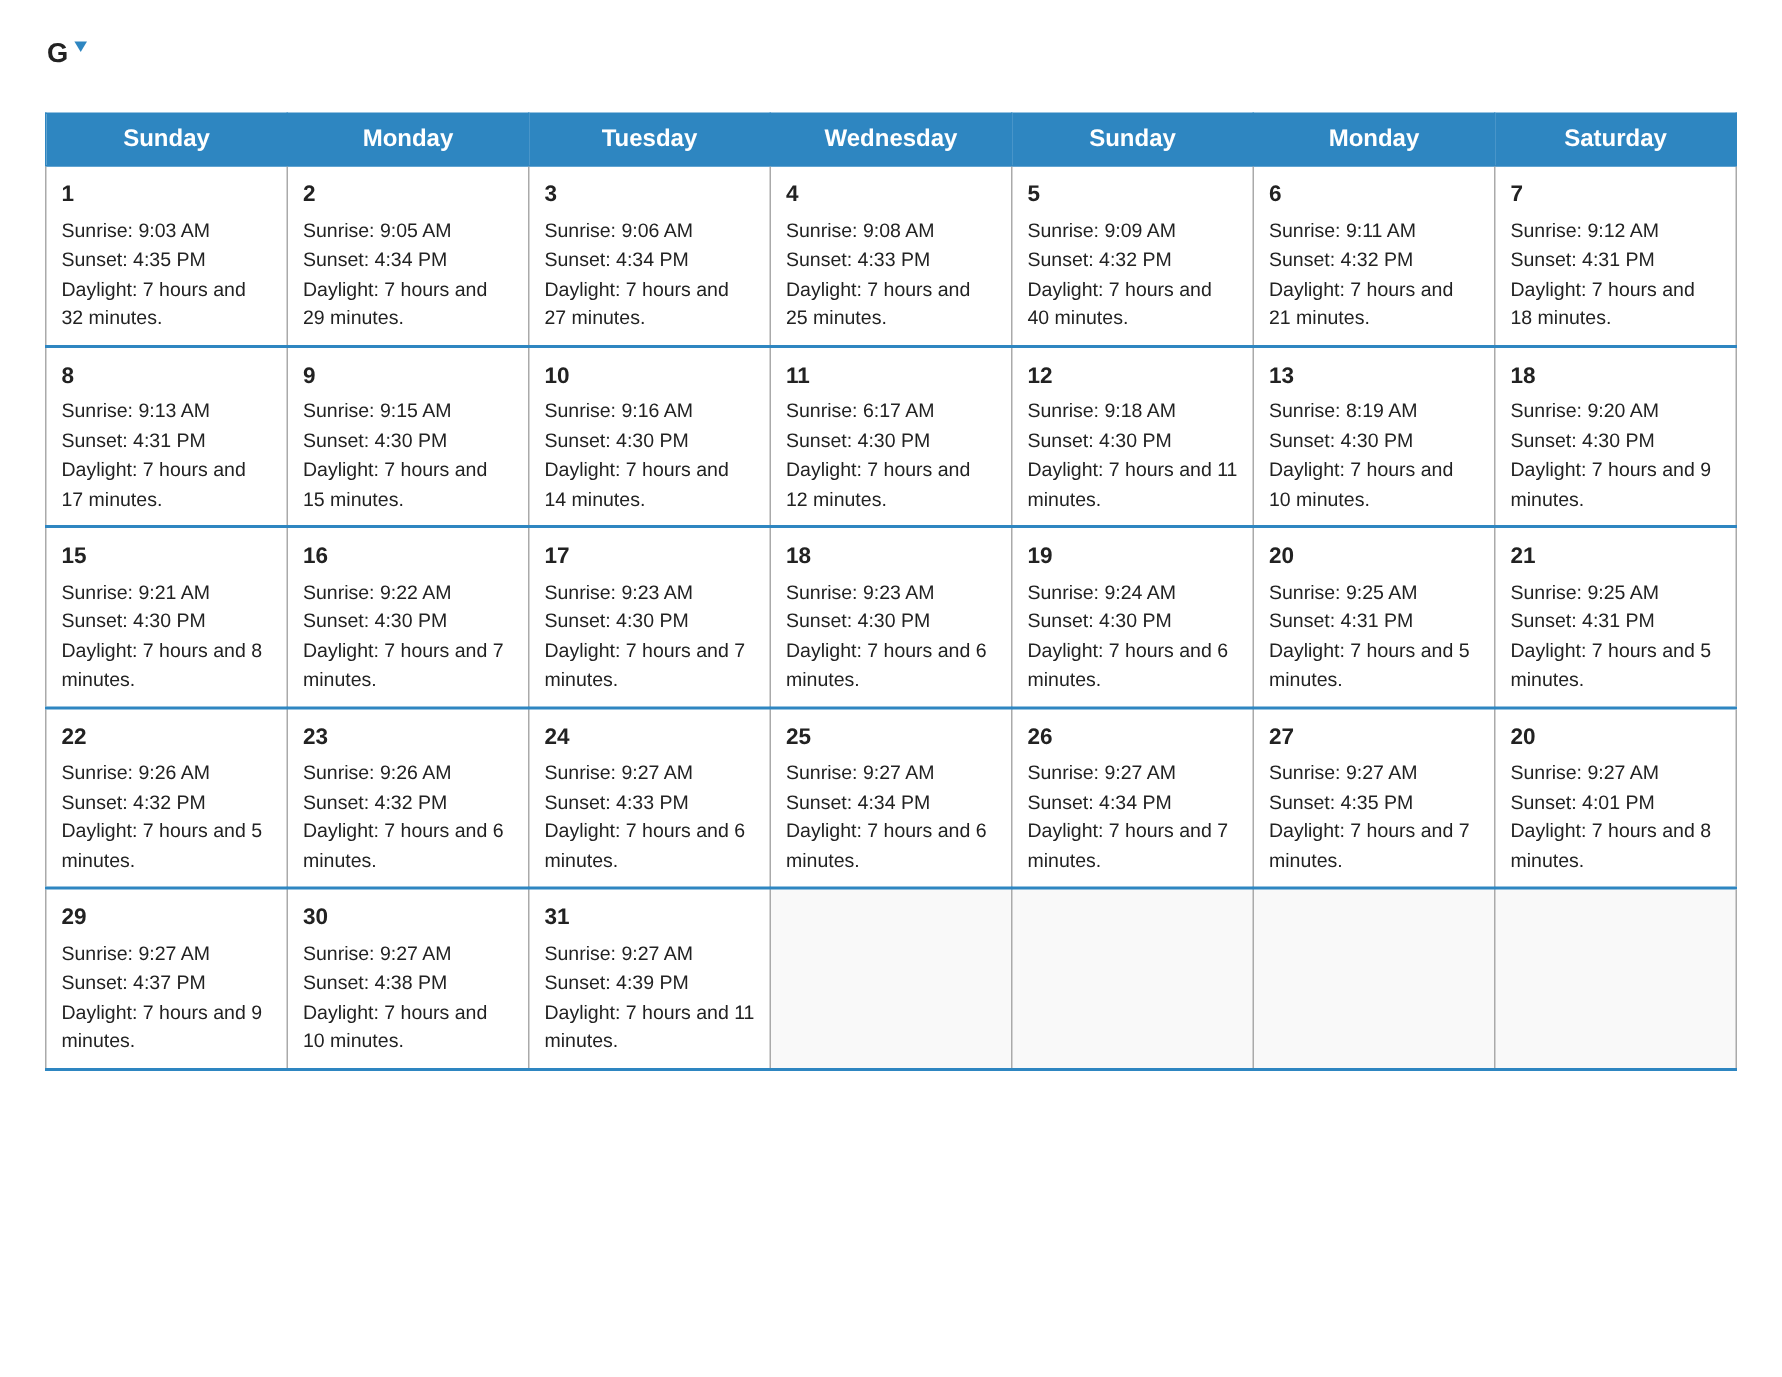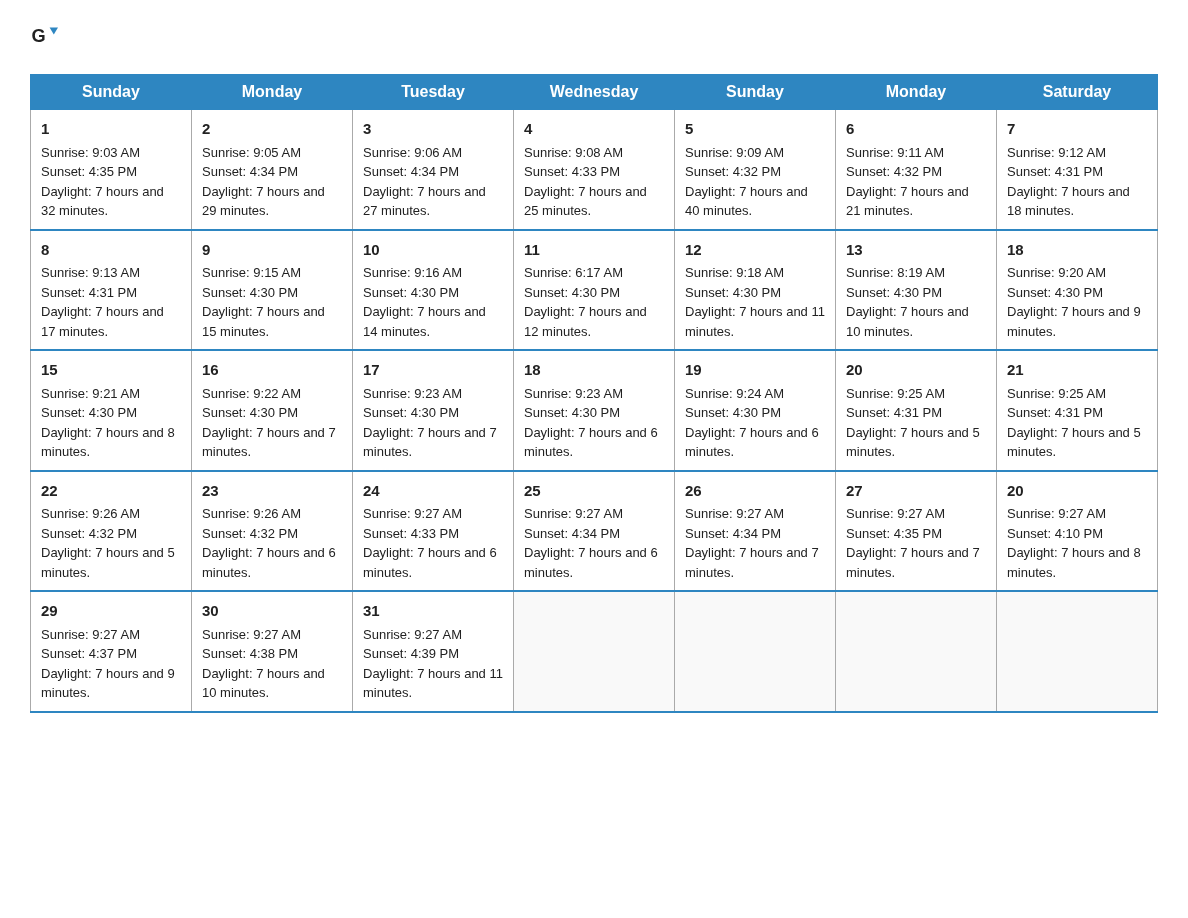--- a/index.html
+++ b/index.html
@@ -140,21 +140,21 @@
         <td><span class="day-num">20</span><span>Sunrise: 9:25 AM</span><br><span>Sunset: 4:31 PM</span><br><span>Daylight: 7 hours and 5 minutes.</span></td>
         <td><span class="day-num">21</span><span>Sunrise: 9:25 AM</span><br><span>Sunset: 4:31 PM</span><br><span>Daylight: 7 hours and 5 minutes.</span></td>
       </tr>
       <tr>
         <td><span class="day-num">22</span><span>Sunrise: 9:26 AM</span><br><span>Sunset: 4:32 PM</span><br><span>Daylight: 7 hours and 5 minutes.</span></td>
         <td><span class="day-num">23</span><span>Sunrise: 9:26 AM</span><br><span>Sunset: 4:32 PM</span><br><span>Daylight: 7 hours and 6 minutes.</span></td>
         <td><span class="day-num">24</span><span>Sunrise: 9:27 AM</span><br><span>Sunset: 4:33 PM</span><br><span>Daylight: 7 hours and 6 minutes.</span></td>
         <td><span class="day-num">25</span><span>Sunrise: 9:27 AM</span><br><span>Sunset: 4:34 PM</span><br><span>Daylight: 7 hours and 6 minutes.</span></td>
         <td><span class="day-num">26</span><span>Sunrise: 9:27 AM</span><br><span>Sunset: 4:34 PM</span><br><span>Daylight: 7 hours and 7 minutes.</span></td>
         <td><span class="day-num">27</span><span>Sunrise: 9:27 AM</span><br><span>Sunset: 4:35 PM</span><br><span>Daylight: 7 hours and 7 minutes.</span></td>
-        <td><span class="day-num">20</span><span>Sunrise: 9:27 AM</span><br><span>Sunset: 4:10 PM</span><br><span>Daylight: 7 hours and 8 minutes.</span></td>
+        <td><span class="day-num">20</span><span>Sunrise: 9:27 AM</span><br><span>Sunset: 4:01 PM</span><br><span>Daylight: 7 hours and 8 minutes.</span></td>
       </tr>
       <tr>
         <td><span class="day-num">29</span><span>Sunrise: 9:27 AM</span><br><span>Sunset: 4:37 PM</span><br><span>Daylight: 7 hours and 9 minutes.</span></td>
         <td><span class="day-num">30</span><span>Sunrise: 9:27 AM</span><br><span>Sunset: 4:38 PM</span><br><span>Daylight: 7 hours and 10 minutes.</span></td>
         <td><span class="day-num">31</span><span>Sunrise: 9:27 AM</span><br><span>Sunset: 4:39 PM</span><br><span>Daylight: 7 hours and 11 minutes.</span></td>
         <td class="empty"></td>
         <td class="empty"></td>
         <td class="empty"></td>
         <td class="empty"></td>
       </tr>

